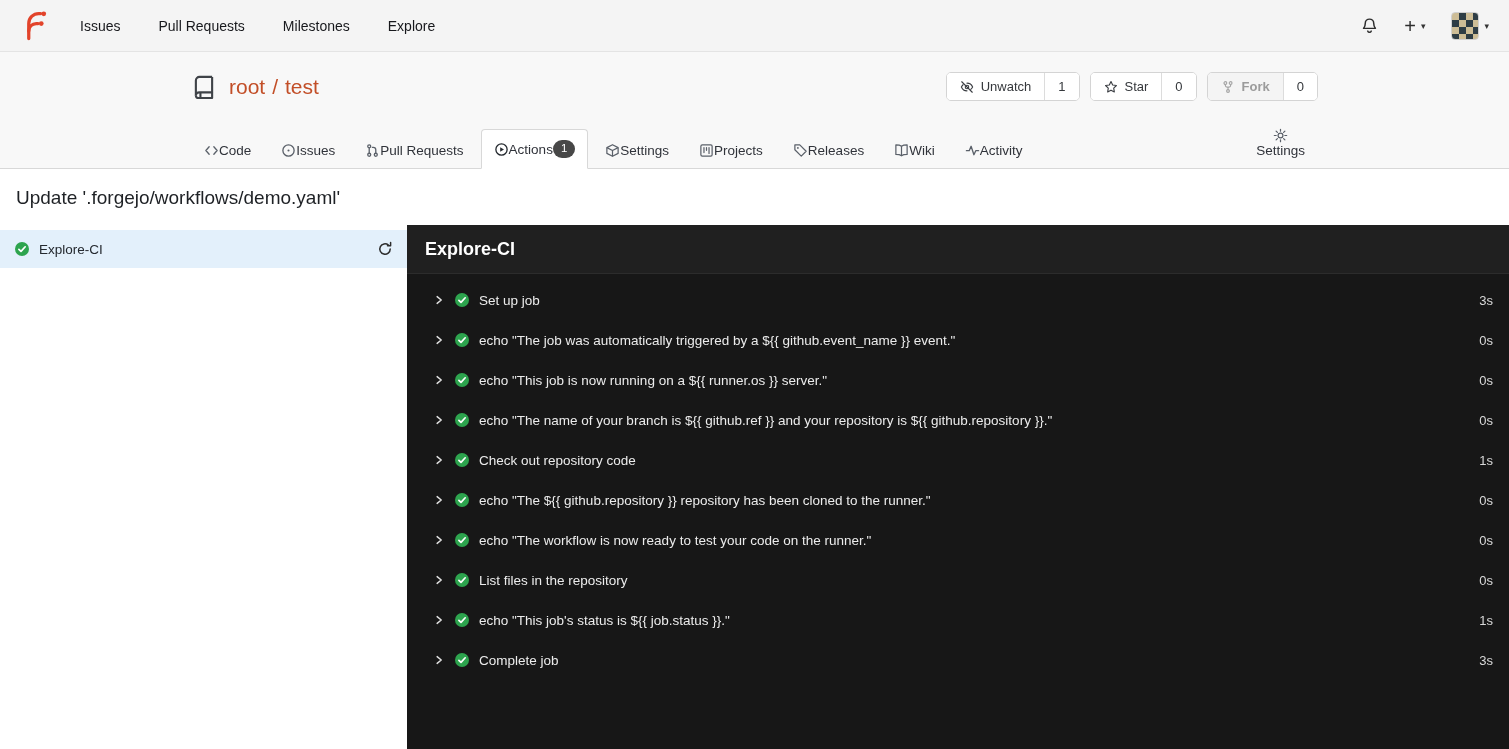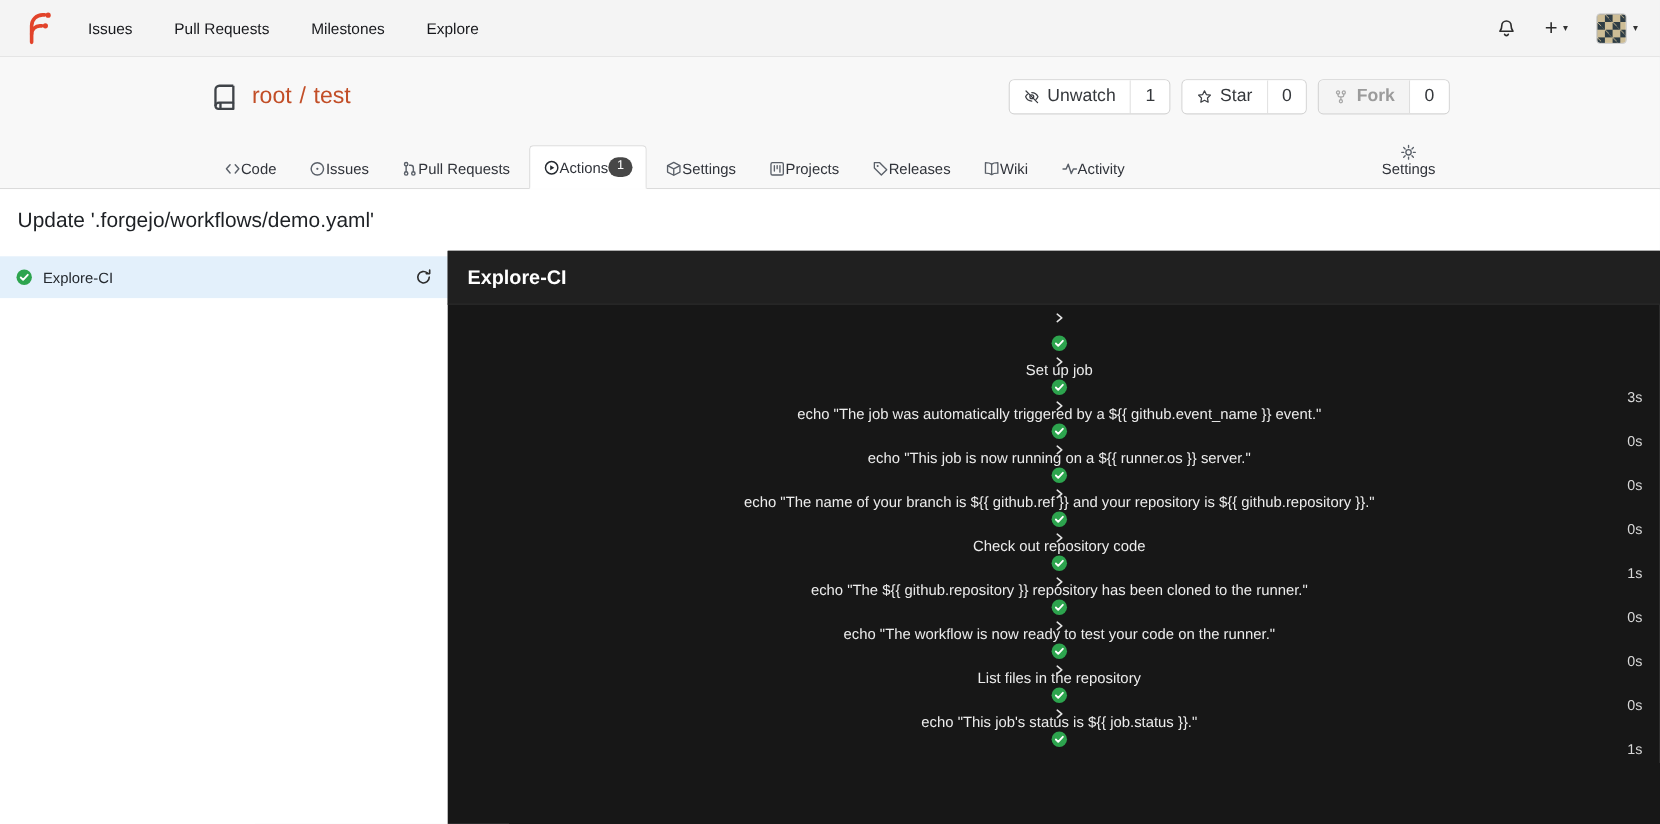--- a/index.html
+++ b/index.html
@@ -46,21 +46,21 @@
   .repo-header { background: #f8f8f8; flex: none; }
   .container { width: 1127px; margin: 0 auto; }
   .repo-title-row { display: flex; align-items: center; padding: 20px 0 16px; }
   .repo-icon { color: #3f4348; margin-right: 12px; }
   .repo-name { font-size: 21px; display: flex; align-items: baseline; gap: 7px; }
   .repo-owner, .repo-nm { color: #c24e27; cursor: pointer; }
   .repo-sep { color: #c24e27; }
   .repo-actions { margin-left: auto; display: flex; gap: 10px; }
   .btn-group {
     display: flex; border: 1px solid #d4d4d4; border-radius: 5px;
-    overflow: hidden; background: #fff; font-size: 16px; color: #35383c;
+    overflow: hidden; background: #fff; font-size: 13px; color: #35383c;
   }
   .btn-main {
     display: flex; align-items: center; gap: 7px; padding: 6px 13px;
     border-right: 1px solid #dcdcdc; background: #fff; cursor: pointer;
   }
   .btn-count { padding: 6px 13px; background: #fff; cursor: pointer; }
   .btn-group.disabled .btn-main { background: #f4f4f4; color: #9b9b9b; cursor: default; font-weight: bold; }
   .btn-ic { color: #3c3f44; }
   .btn-group.disabled .btn-ic { color: #a5a5a5; }
 
@@ -98,21 +98,21 @@
   .job-refresh { margin-left: auto; color: #2d2d2d; cursor: pointer; }
 
   .run-panel { flex: 1; background: #171717; display: flex; flex-direction: column; }
   .run-header { background: #202020; padding: 14px 18px 13px; border-bottom: 1px solid #2c2c2c; }
   .run-title { font-size: 18px; font-weight: 600; color: #ffffff; }
   .run-status { font-size: 12.5px; color: #9e9e9e; margin-top: 8px; }
   .steps { padding: 6px 0; overflow: hidden; }
   .step {
     display: flex; align-items: center; gap: 9px;
     height: 40px; padding: 0 16px 0 26px;
-    font-size: 13.5px; color: #ececec; cursor: pointer; flex-direction: column;
+    font-size: 13.5px; color: #ececec; cursor: pointer;
   }
   .step-chevron { color: #e2e2e2; flex: none; }
   .step-check { flex: none; }
   .step-duration { margin-left: auto; color: #d8d8d8; font-size: 13px; }
 </style>
 </head>
 <body>
 
 <div class="navbar">
   <span class="logo">

